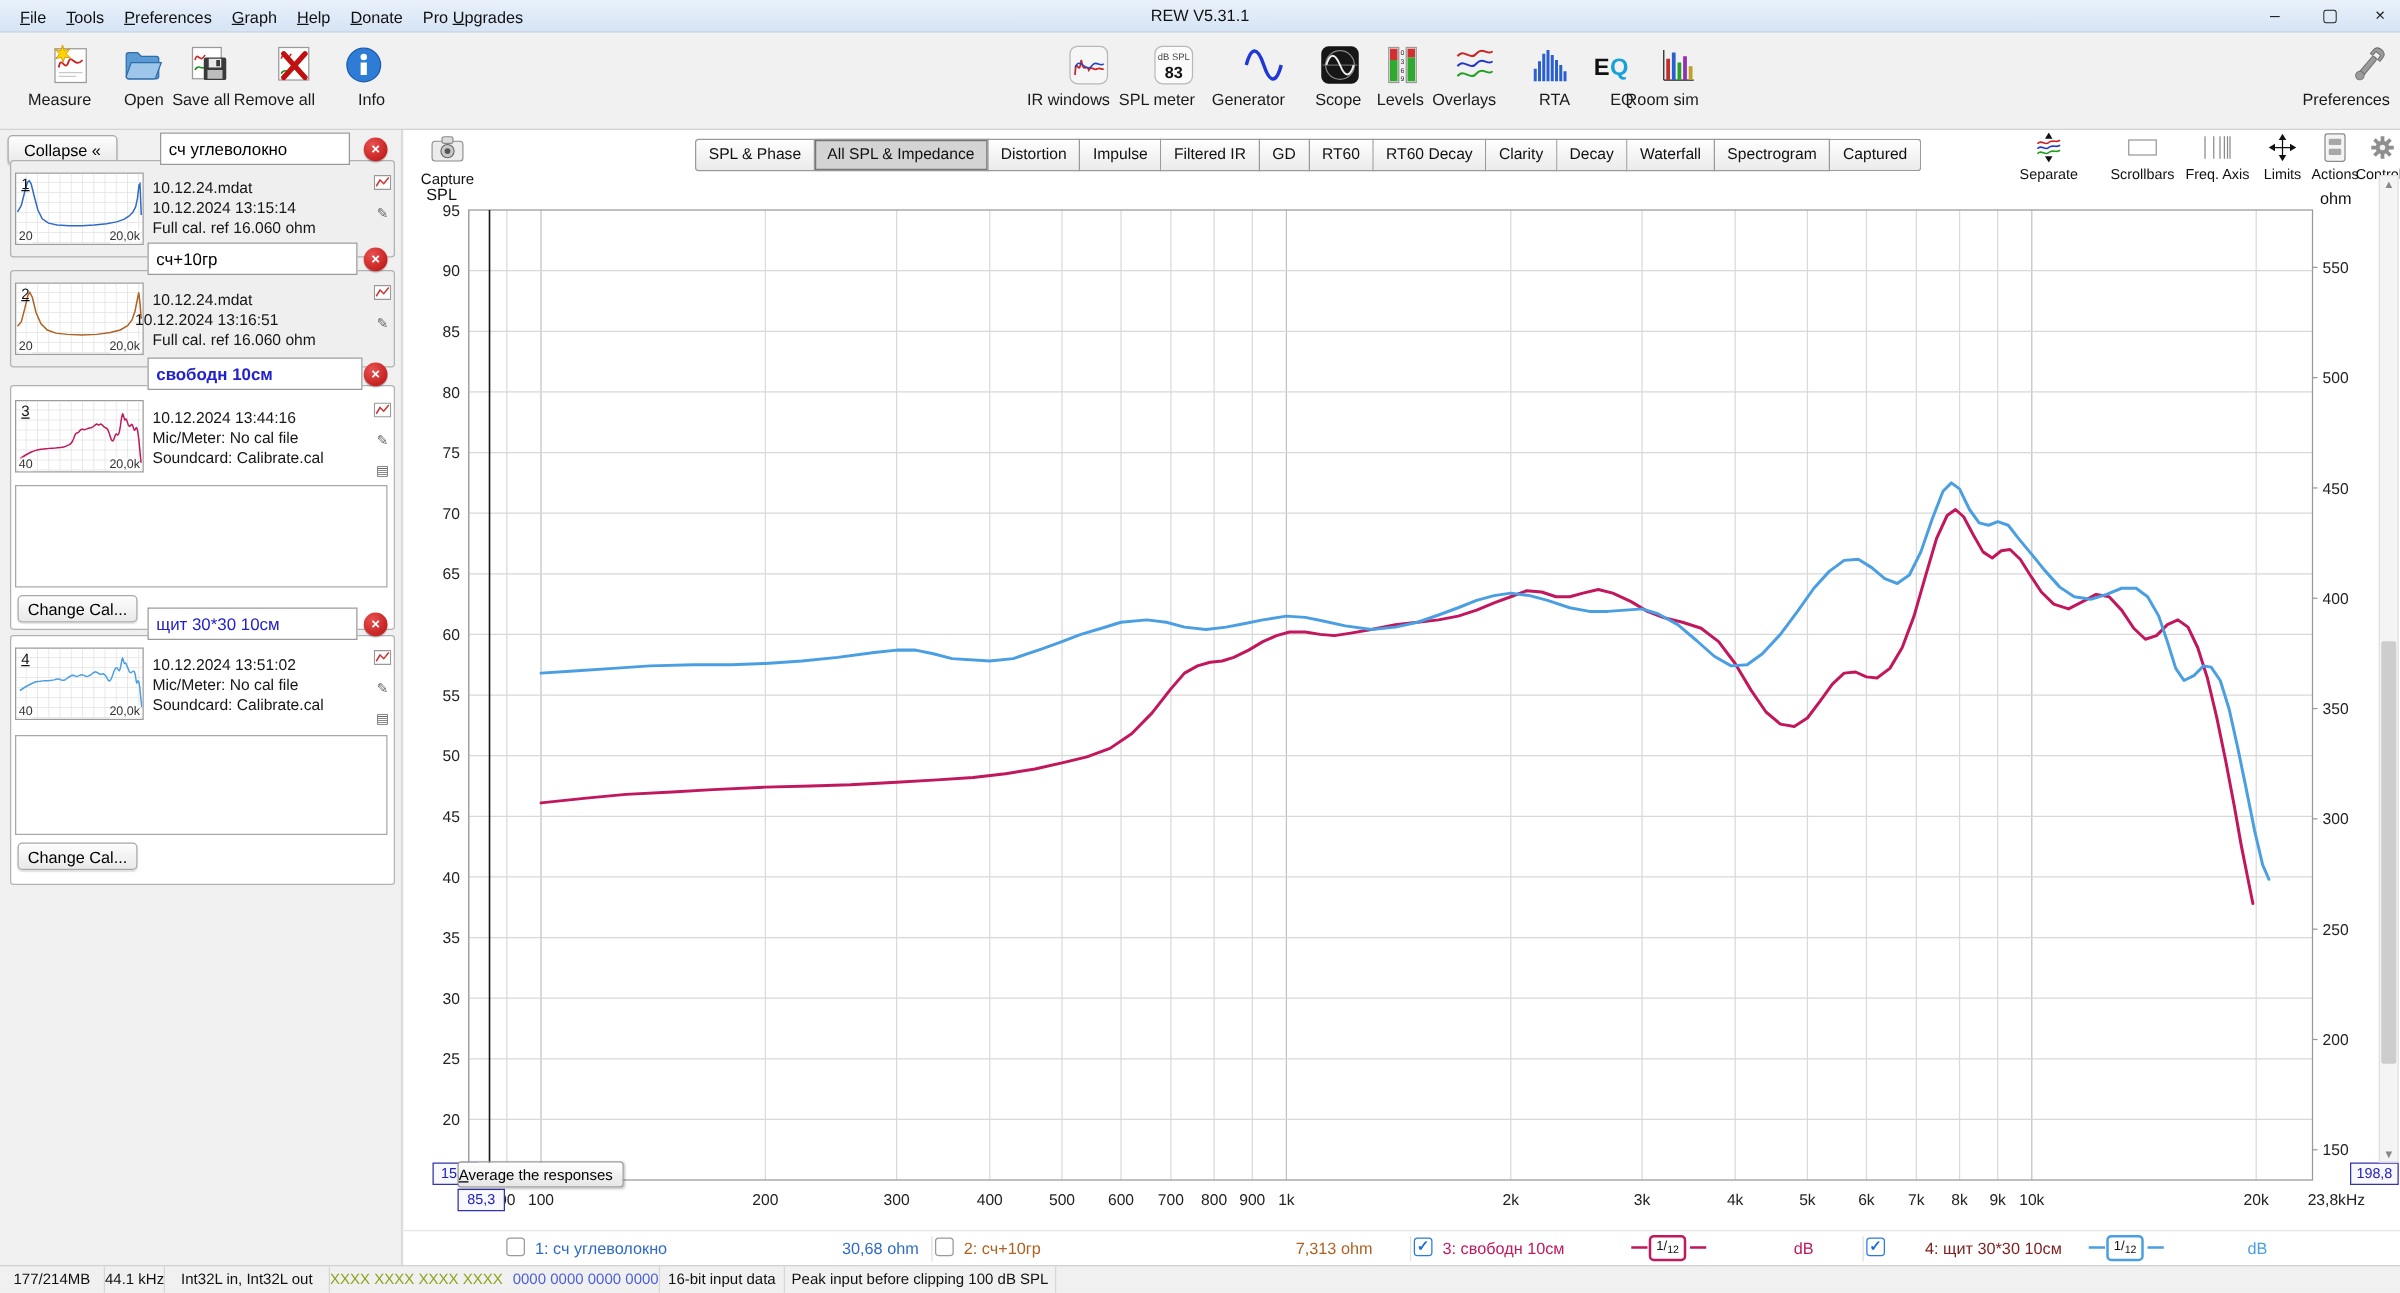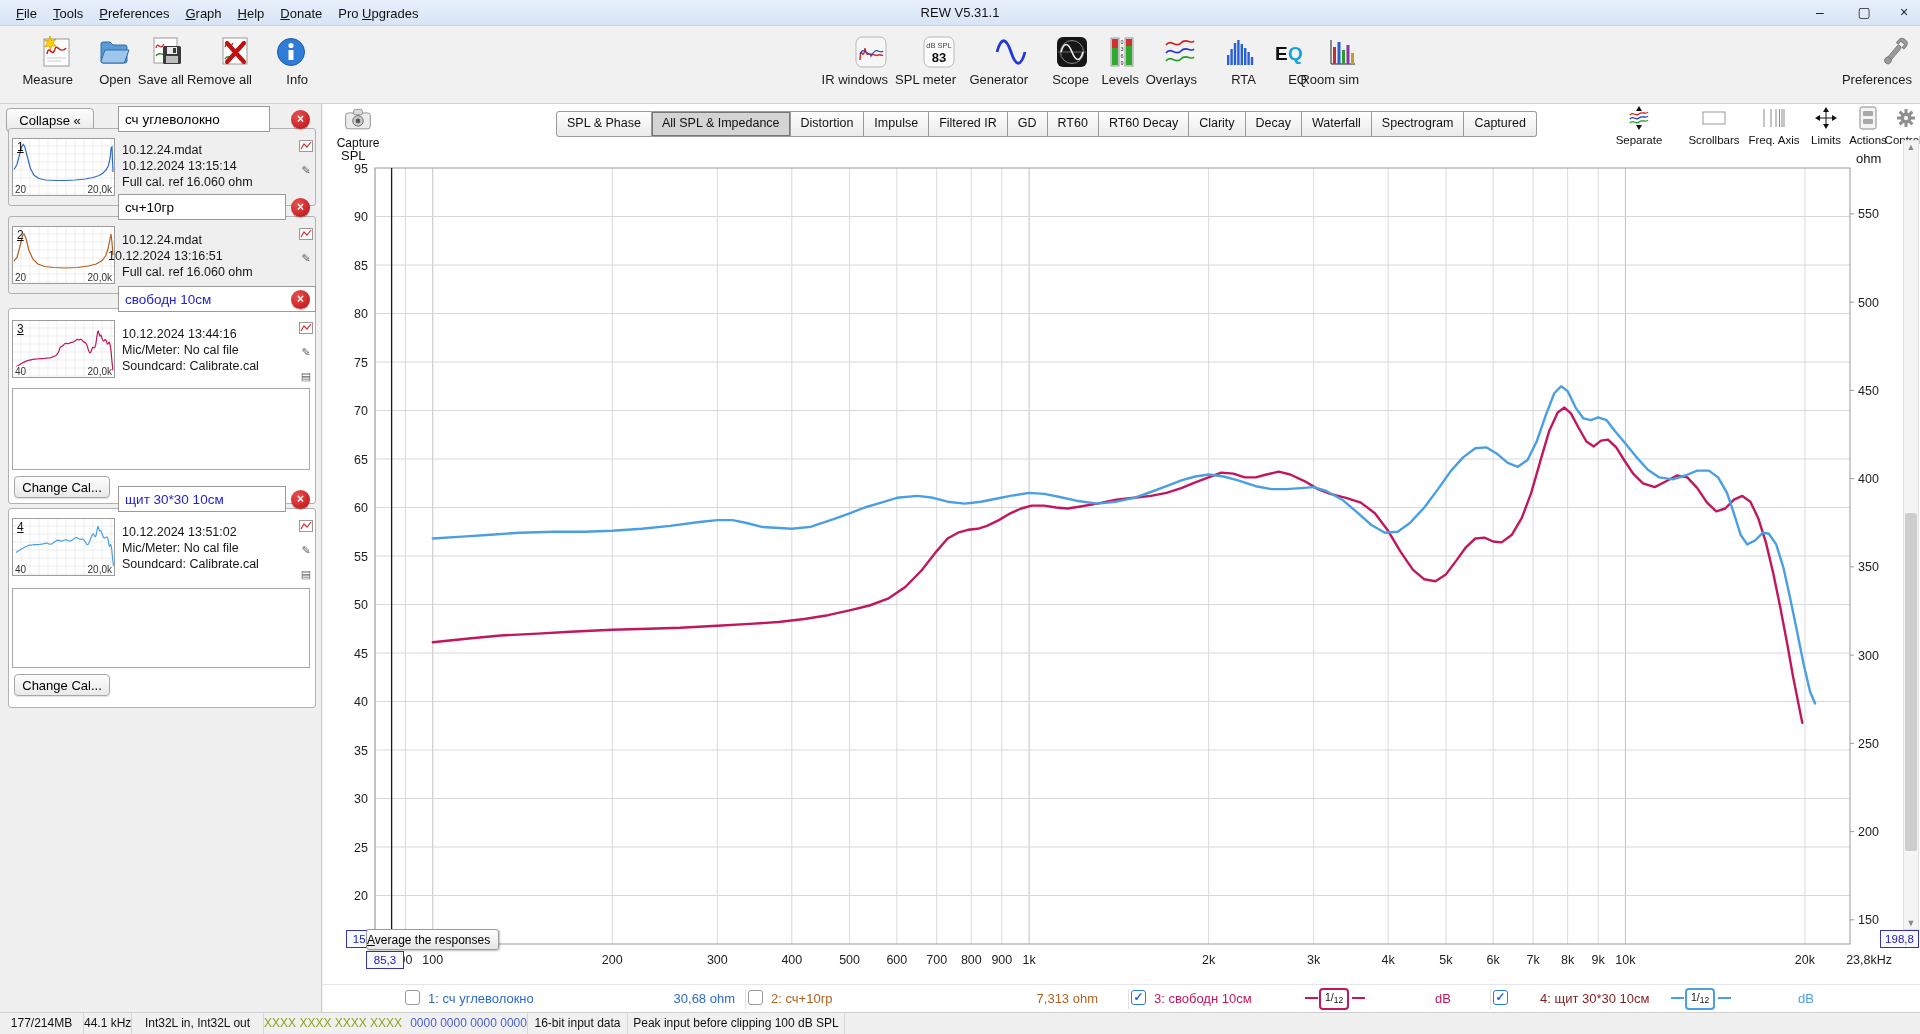--- a/index.html
+++ b/index.html
@@ -277,21 +277,21 @@
             </g>
           </svg>
         </span>
         <span class="tlabel">Preferences</span>
       </div>
     </div>
 
   <div id="sidebar">
       <button class="btn abs" style="left: 6px; top: 4px; width: 88px; height: 24px;">Collapse «</button>
       <div class="meas-card card-gray" style="left: 8px; top: 24px; width: 308px; height: 78px;"></div>
-      <input class="name-input" value="сч углеволокно" style="left: 118px; top: 2px; width: 152px;">
+      <input class="name-input" value="сч углеволокно" style="left: 128px; top: 2px; width: 152px;">
       <div class="del-btn" style="left: 291px; top: 6px;">×</div>
       <div class="thumb" style="left: 12px; top: 34px;">
         <svg width="101" height="56" viewBox="0 0 101 56">
           <line x1="8" y1="0" x2="8" y2="56" stroke="#e2e2e2" stroke-width="0.6"></line>
           <line x1="17" y1="0" x2="17" y2="56" stroke="#e2e2e2" stroke-width="0.6"></line>
           <line x1="26" y1="0" x2="26" y2="56" stroke="#e2e2e2" stroke-width="0.6"></line>
           <line x1="35" y1="0" x2="35" y2="56" stroke="#e2e2e2" stroke-width="0.6"></line>
           <line x1="44" y1="0" x2="44" y2="56" stroke="#e2e2e2" stroke-width="0.6"></line>
           <line x1="53" y1="0" x2="53" y2="56" stroke="#e2e2e2" stroke-width="0.6"></line>
           <line x1="62" y1="0" x2="62" y2="56" stroke="#e2e2e2" stroke-width="0.6"></line>
@@ -351,21 +351,21 @@
       </div>
       <div class="meas-info" style="left: 122px; top: 128px;">10.12.24.mdat</div>
       <div class="meas-info" style="left: 108px; top: 144px;">10.12.2024 13:16:51</div>
       <div class="meas-info" style="left: 122px; top: 160px;">Full cal. ref 16.060 ohm</div>
       <span class="mini-ico" style="left: 298px; top: 124px;"><svg width="14" height="12" viewBox="0 0 14 12">
           <rect x="0.5" y="0.5" width="13" height="11" fill="#fff" stroke="#999"></rect>
           <path d="M2 9 L5 4 L8 7 L12 2" stroke="#c33" fill="none" stroke-width="1.2"></path>
         </svg></span>
       <span class="mini-ico" style="left: 298px; top: 148px;">✎</span>
       <div class="meas-card card-white" style="left: 8px; top: 204px; width: 308px; height: 196px;"></div>
-      <input class="name-input name-blue" value="свободн 10см" style="left: 118px; top: 182px; width: 198px;">
+      <input class="name-input name-blue" value="свободн 10см" style="left: 118px; top: 182px; width: 172px; font-weight: bold;">
       <div class="del-btn" style="left: 291px; top: 186px;">×</div>
       <div class="thumb" style="left: 12px; top: 216px;">
         <svg width="101" height="56" viewBox="0 0 101 56">
           <line x1="8" y1="0" x2="8" y2="56" stroke="#e2e2e2" stroke-width="0.6"></line>
           <line x1="17" y1="0" x2="17" y2="56" stroke="#e2e2e2" stroke-width="0.6"></line>
           <line x1="26" y1="0" x2="26" y2="56" stroke="#e2e2e2" stroke-width="0.6"></line>
           <line x1="35" y1="0" x2="35" y2="56" stroke="#e2e2e2" stroke-width="0.6"></line>
           <line x1="44" y1="0" x2="44" y2="56" stroke="#e2e2e2" stroke-width="0.6"></line>
           <line x1="53" y1="0" x2="53" y2="56" stroke="#e2e2e2" stroke-width="0.6"></line>
           <line x1="62" y1="0" x2="62" y2="56" stroke="#e2e2e2" stroke-width="0.6"></line>

